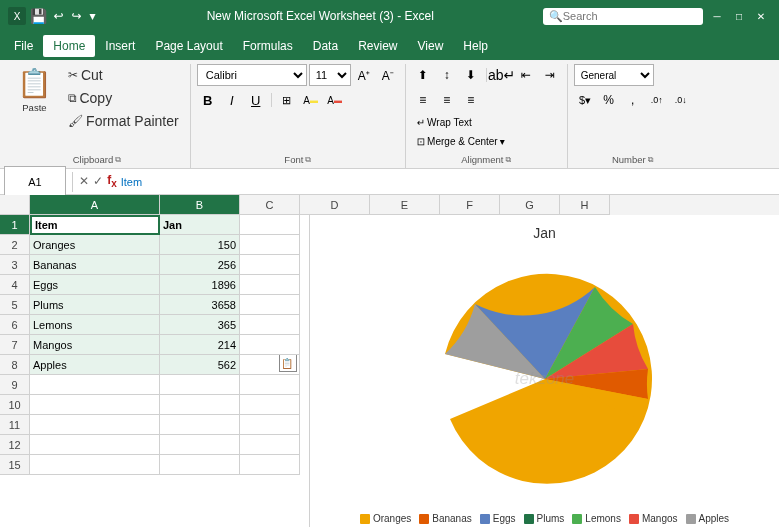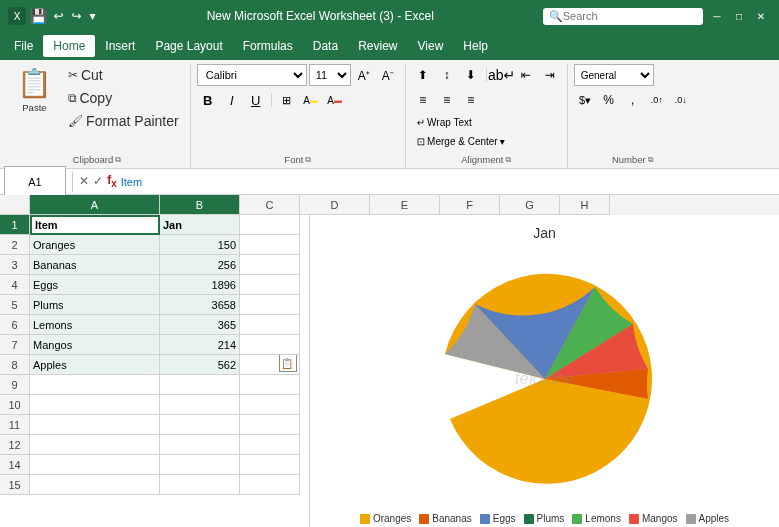--- a/index.html
+++ b/index.html
@@ -623,26 +623,20 @@
       <div class="cell col-b"></div>
       <div class="cell" style="width:60px;min-width:60px;"></div>
     </div>
     <div class="grid-row">
       <div class="row-num">12</div>
       <div class="cell col-a"></div>
       <div class="cell col-b"></div>
       <div class="cell" style="width:60px;min-width:60px;"></div>
     </div>
     <div class="grid-row">
-      <div class="row-num">14</div>
-      <div class="cell col-a"></div>
-      <div class="cell col-b"></div>
-      <div class="cell" style="width:60px;min-width:60px;"></div>
-    </div>
-    <div class="grid-row">
       <div class="row-num">15</div>
       <div class="cell col-a"></div>
       <div class="cell col-b"></div>
       <div class="cell" style="width:60px;min-width:60px;"></div>
     </div>
   </div>
 
   <div class="chart-area">
     <div class="chart-title">Jan</div>
     <div class="pie-container">

